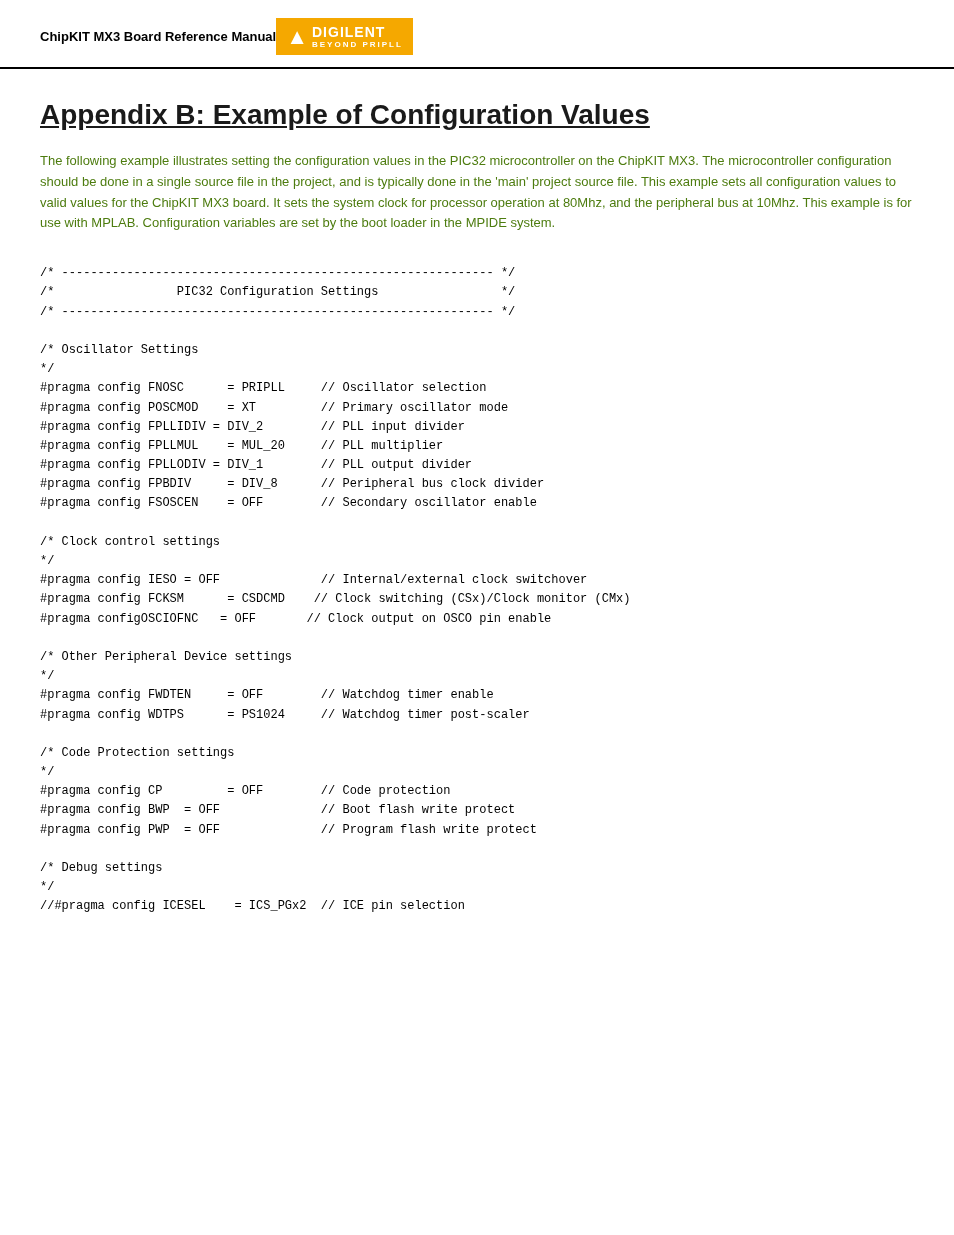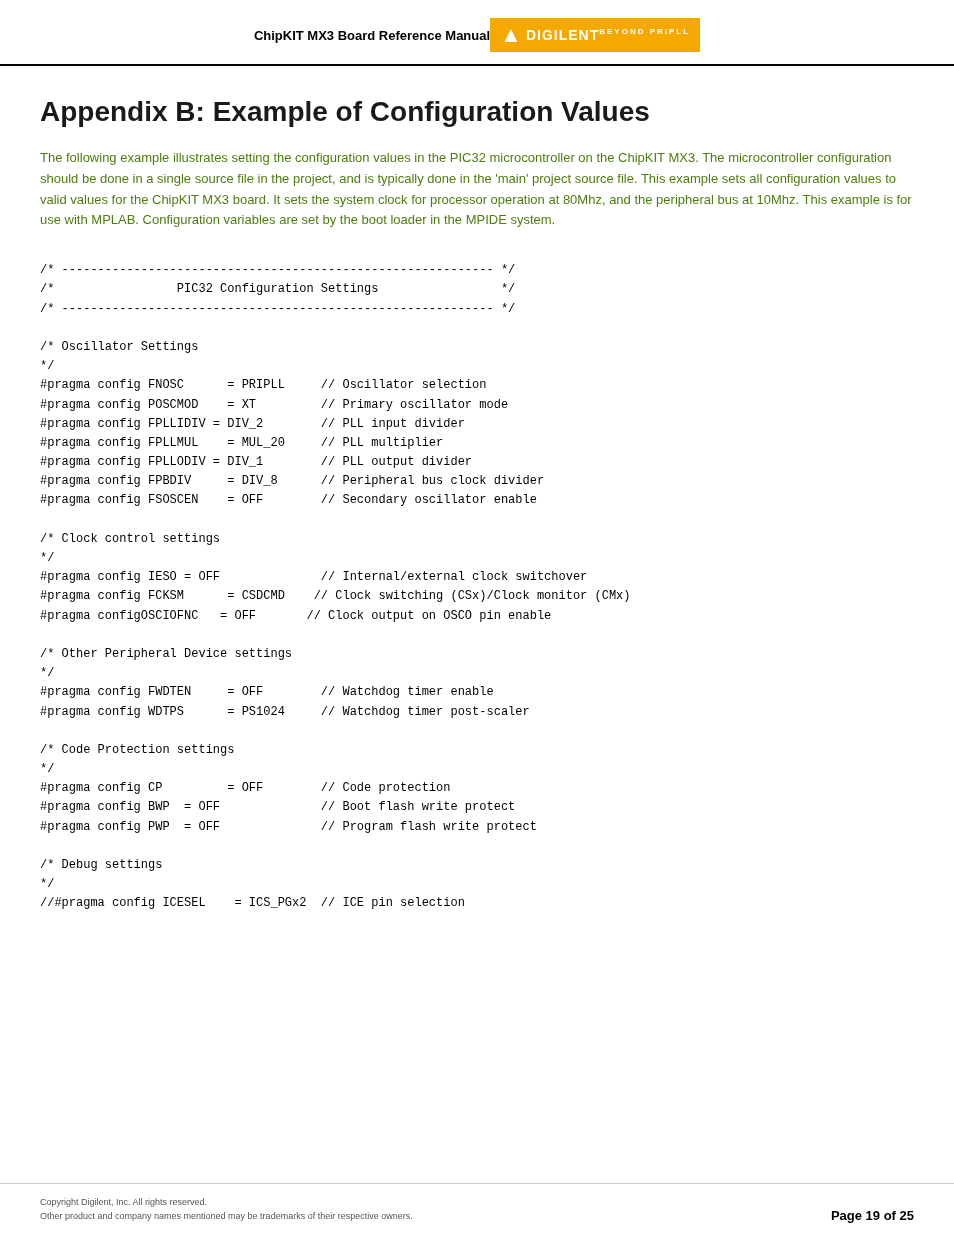--- a/index.html
+++ b/index.html
@@ -17,21 +17,21 @@
     }
     .page-container {
       width: 954px;
       min-height: 1235px;
       padding: 0;
       position: relative;
       background: #fff;
     }
     .header {
       display: flex;
-      justify-content: center;
+      justify-content: flex-start;
       align-items: center;
       padding: 18px 40px 12px 40px;
       border-bottom: 2px solid #000;
     }
     .header-title {
       font-size: 13px;
       font-weight: bold;
       color: #000;
     }
     .logo-container {
@@ -55,36 +55,37 @@
     }
     .logo-subtitle {
       font-size: 8px;
       color: #fff;
       letter-spacing: 2px;
       display: block;
       text-align: right;
     }
     .logo-inner {
       display: flex;
-      flex-direction: row;
+      flex-direction: column;
     }
     .logo-a {
       font-size: 22px;
       font-weight: bold;
       color: #fff;
       line-height: 1;
     }
     .main-content {
       padding: 30px 40px 20px 40px;
     }
     .page-title {
       font-size: 28px;
       font-weight: bold;
       color: #1a1a1a;
       margin-bottom: 20px;
+      text-decoration: underline;
     }
     .intro-text {
       font-size: 13px;
       line-height: 1.6;
       color: #4d7c0f;
       margin-bottom: 30px;
     }
     .code-block {
       font-family: 'Courier New', Courier, monospace;
       font-size: 12px;
@@ -165,20 +166,13 @@
 */
 #pragma config CP         = OFF        // Code protection
 #pragma config BWP  = OFF              // Boot flash write protect
 #pragma config PWP  = OFF              // Program flash write protect
 
 /* Debug settings
 */
 //#pragma config ICESEL    = ICS_PGx2  // ICE pin selection</div>
   </div>
 
-  <div class="footer">
-    <div class="footer-left">
-      <div>Copyright Digilent, Inc. All rights reserved.</div>
-      <div>Other product and company names mentioned may be trademarks of their respective owners.</div>
-    </div>
-    <div class="footer-right">Page 19 of 25</div>
-  </div>
 </div>
 
 </body></html>

